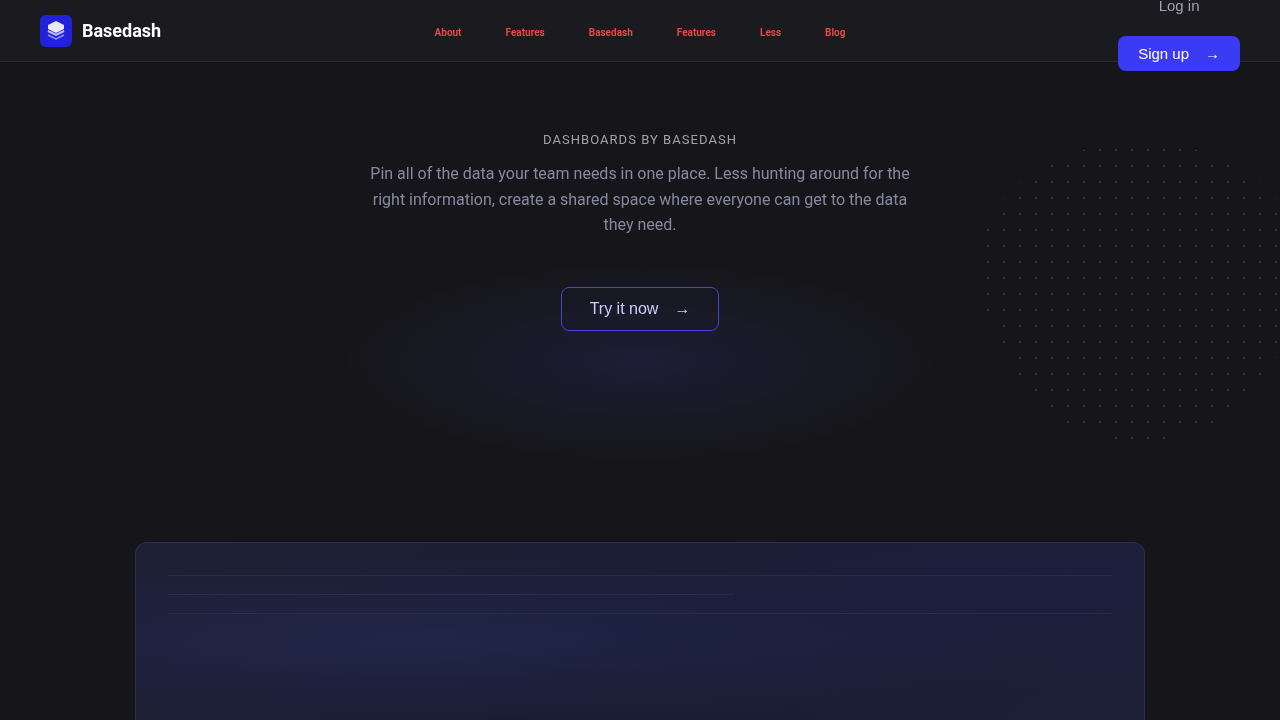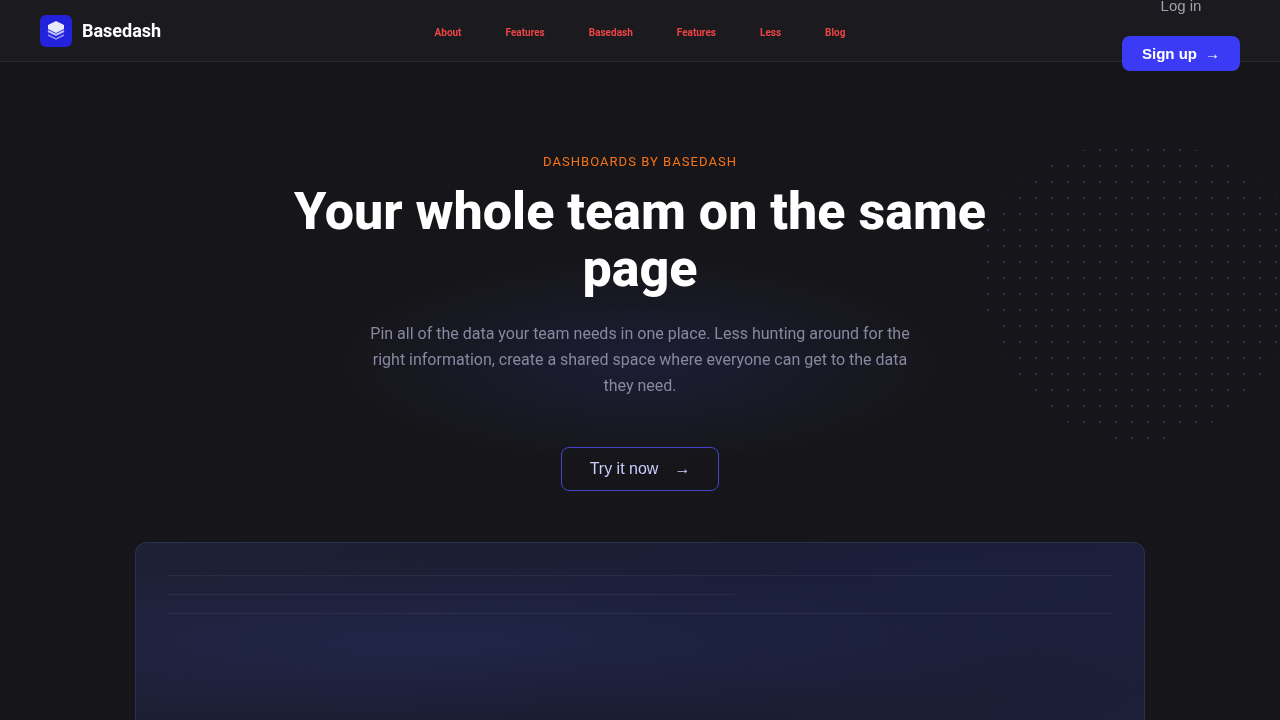--- a/index.html
+++ b/index.html
@@ -83,25 +83,25 @@
       padding: 6px 12px;
     }
 
     .btn-signup {
       background-color: #3b3bf5;
       color: #ffffff;
       border: none;
       border-radius: 8px;
       padding: 9px 20px;
       font-size: 15px;
-      font-weight: 700;
+      font-weight: 400;
       cursor: pointer;
       display: flex;
       align-items: center;
-      gap: 8px;
+      gap: 16px;
       justify-content: flex-end;
     }
 
     
     .hero {
       position: relative;
       display: flex;
       flex-direction: column;
       align-items: center;
       text-align: center;
@@ -200,25 +200,24 @@
       margin-bottom: 18px;
       border-radius: 2px;
     }
 
     .dash-line-short {
       width: 60%;
     }
 
     .hero-eyebrow {
       font-size: 13px;
-      color: #f97316;
+      color: #a3a3a3;
       letter-spacing: 0.08em;
       text-transform: uppercase;
       margin-bottom: 14px;
-      margin-top: 22px;
     }
   </style>
 </head>
 <body>
 
 <nav>
   <a class="nav-logo" href="#">
     <span class="logo-icon">
       <svg width="32" height="32" viewBox="0 0 32 32" fill="none" xmlns="http://www.w3.org/2000/svg">
         <rect width="32" height="32" rx="6" fill="#2222dd"></rect>
@@ -247,21 +246,20 @@
     </button>
   </div>
 </nav>
 
 <section class="hero">
   <div class="dot-grid"></div>
   <div class="hero-glow"></div>
 
   <p class="hero-eyebrow">Dashboards by Basedash</p>
 
-  <h1 class="hero-title">Your whole team on the same page</h1>
 
   <p class="hero-subtitle">Pin all of the data your team needs in one place. Less hunting around for the right information, create a shared space where everyone can get to the data they need.</p>
 
   <button class="btn-try">
     <span>Try it now</span>
     <span>→</span>
   </button>
 </section>
 
 <div style="display:flex; justify-content:center; padding: 0 45px;">

